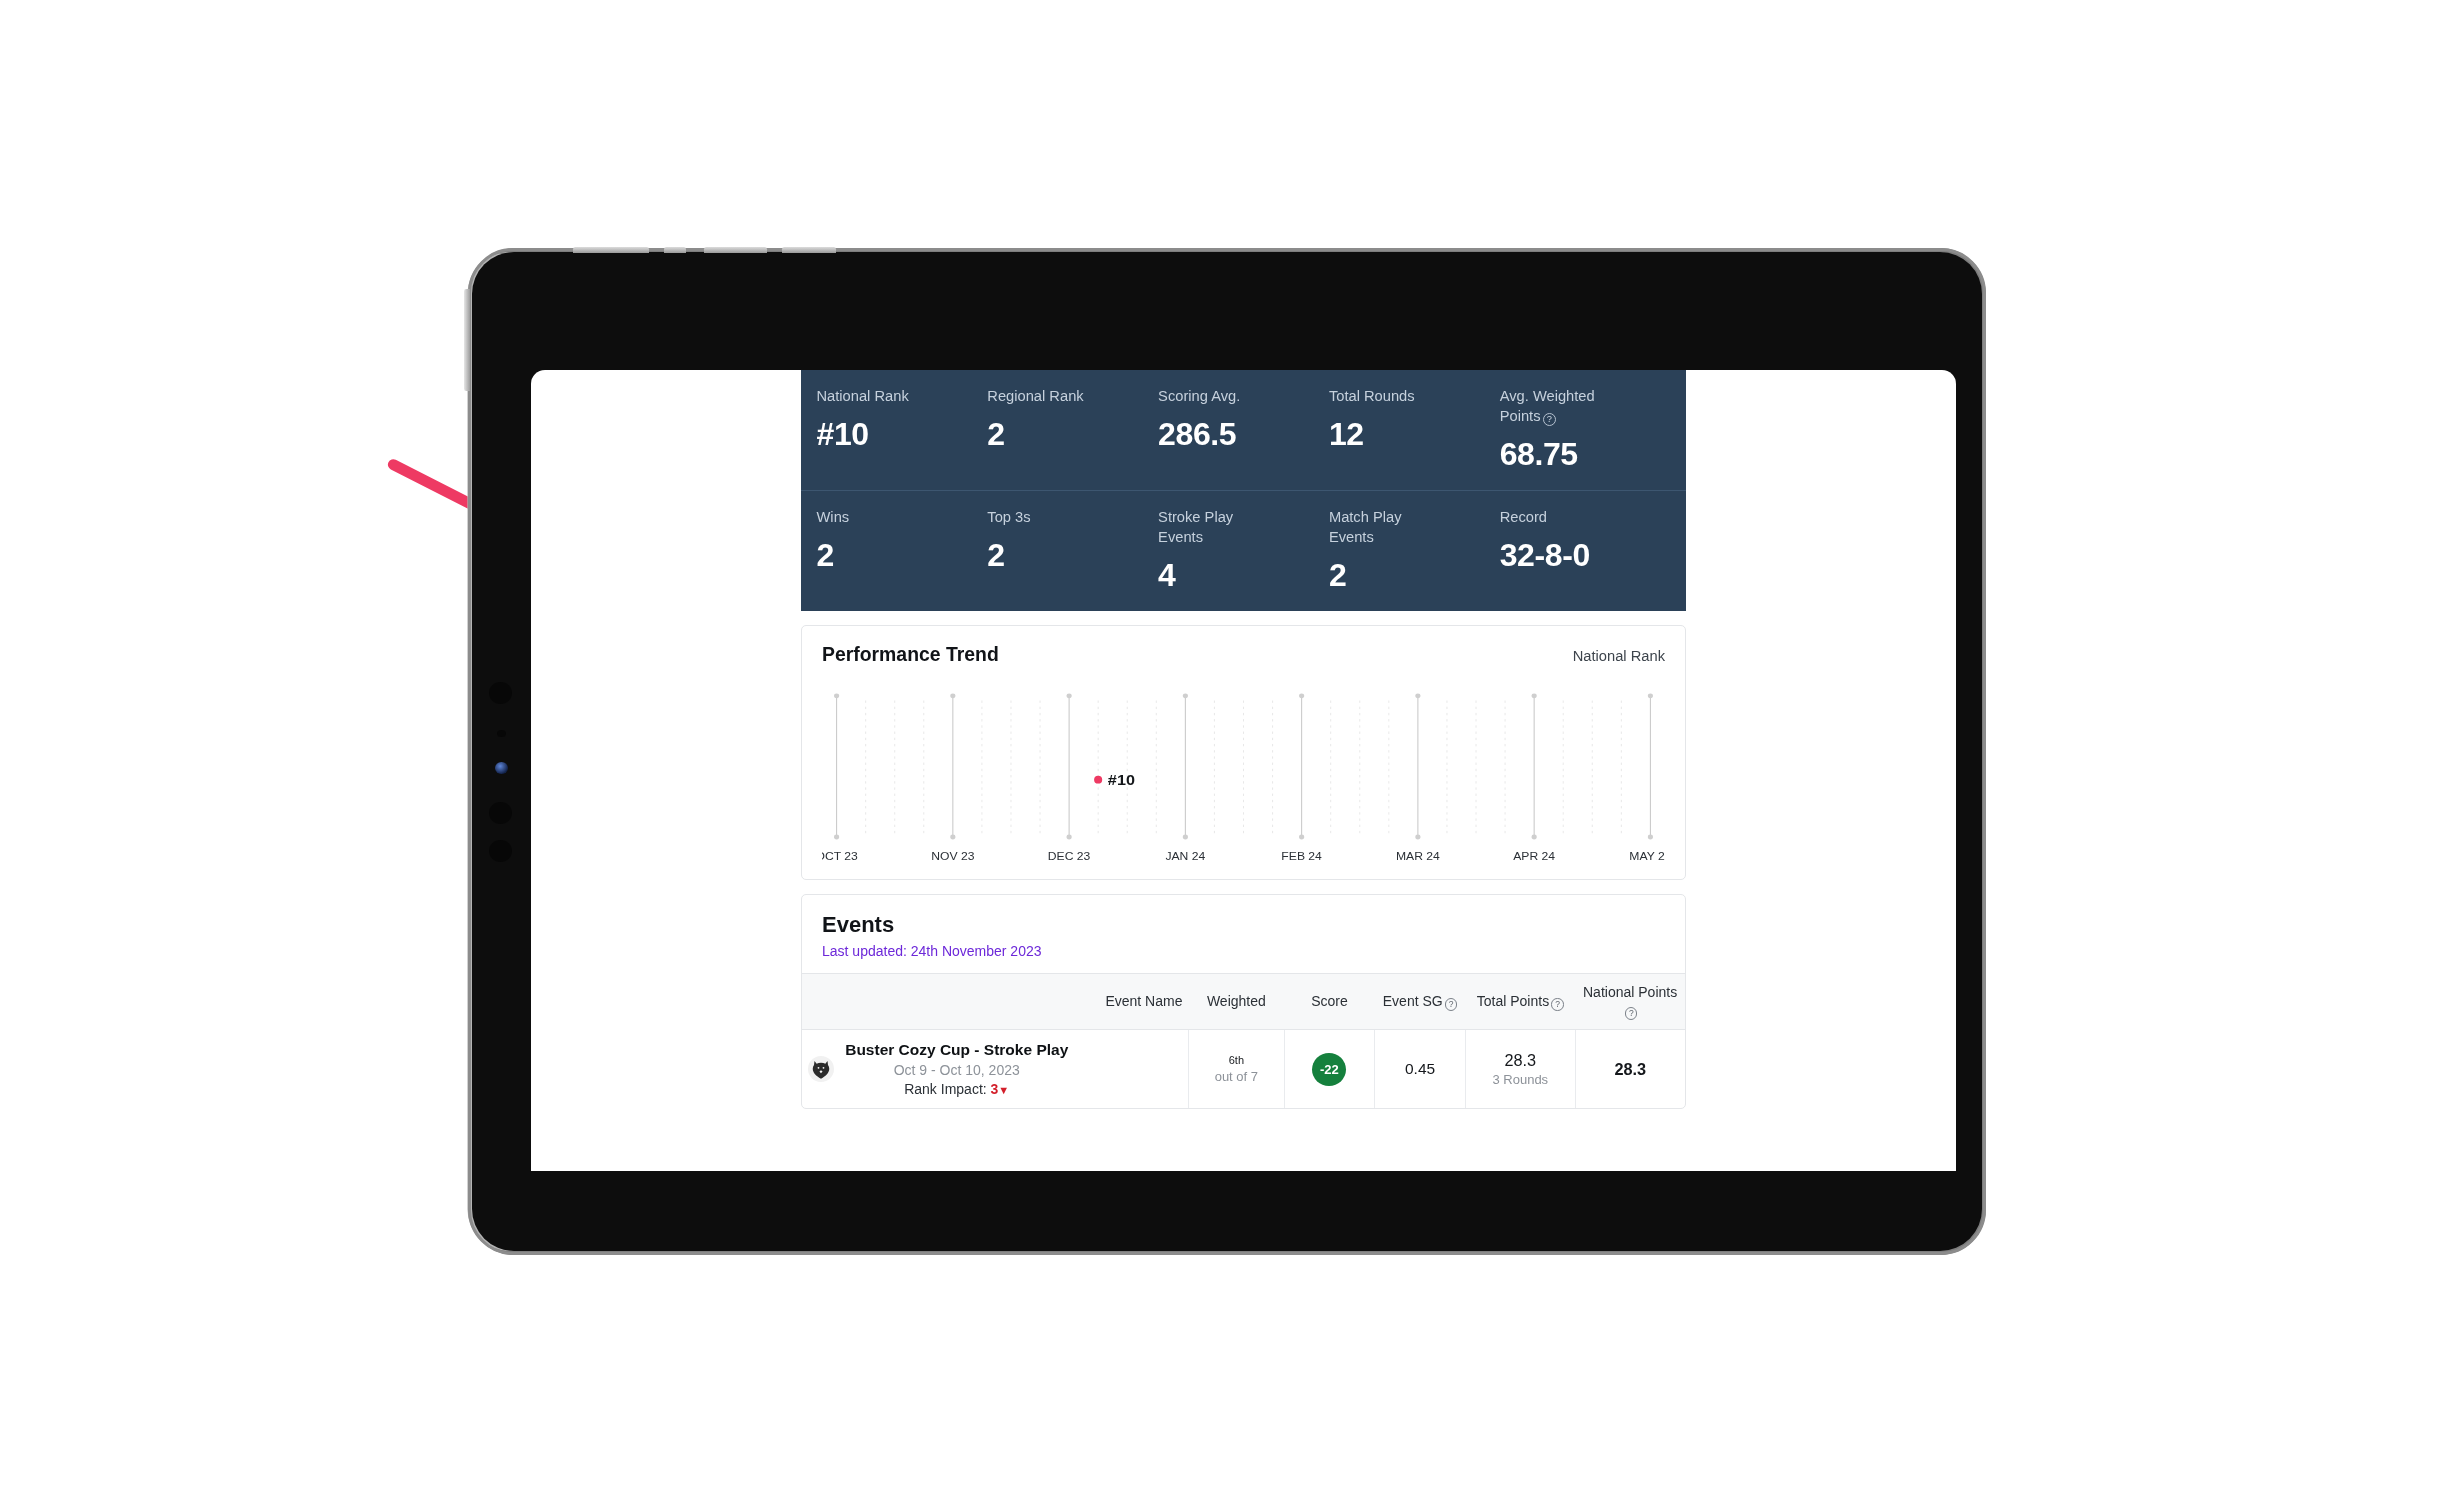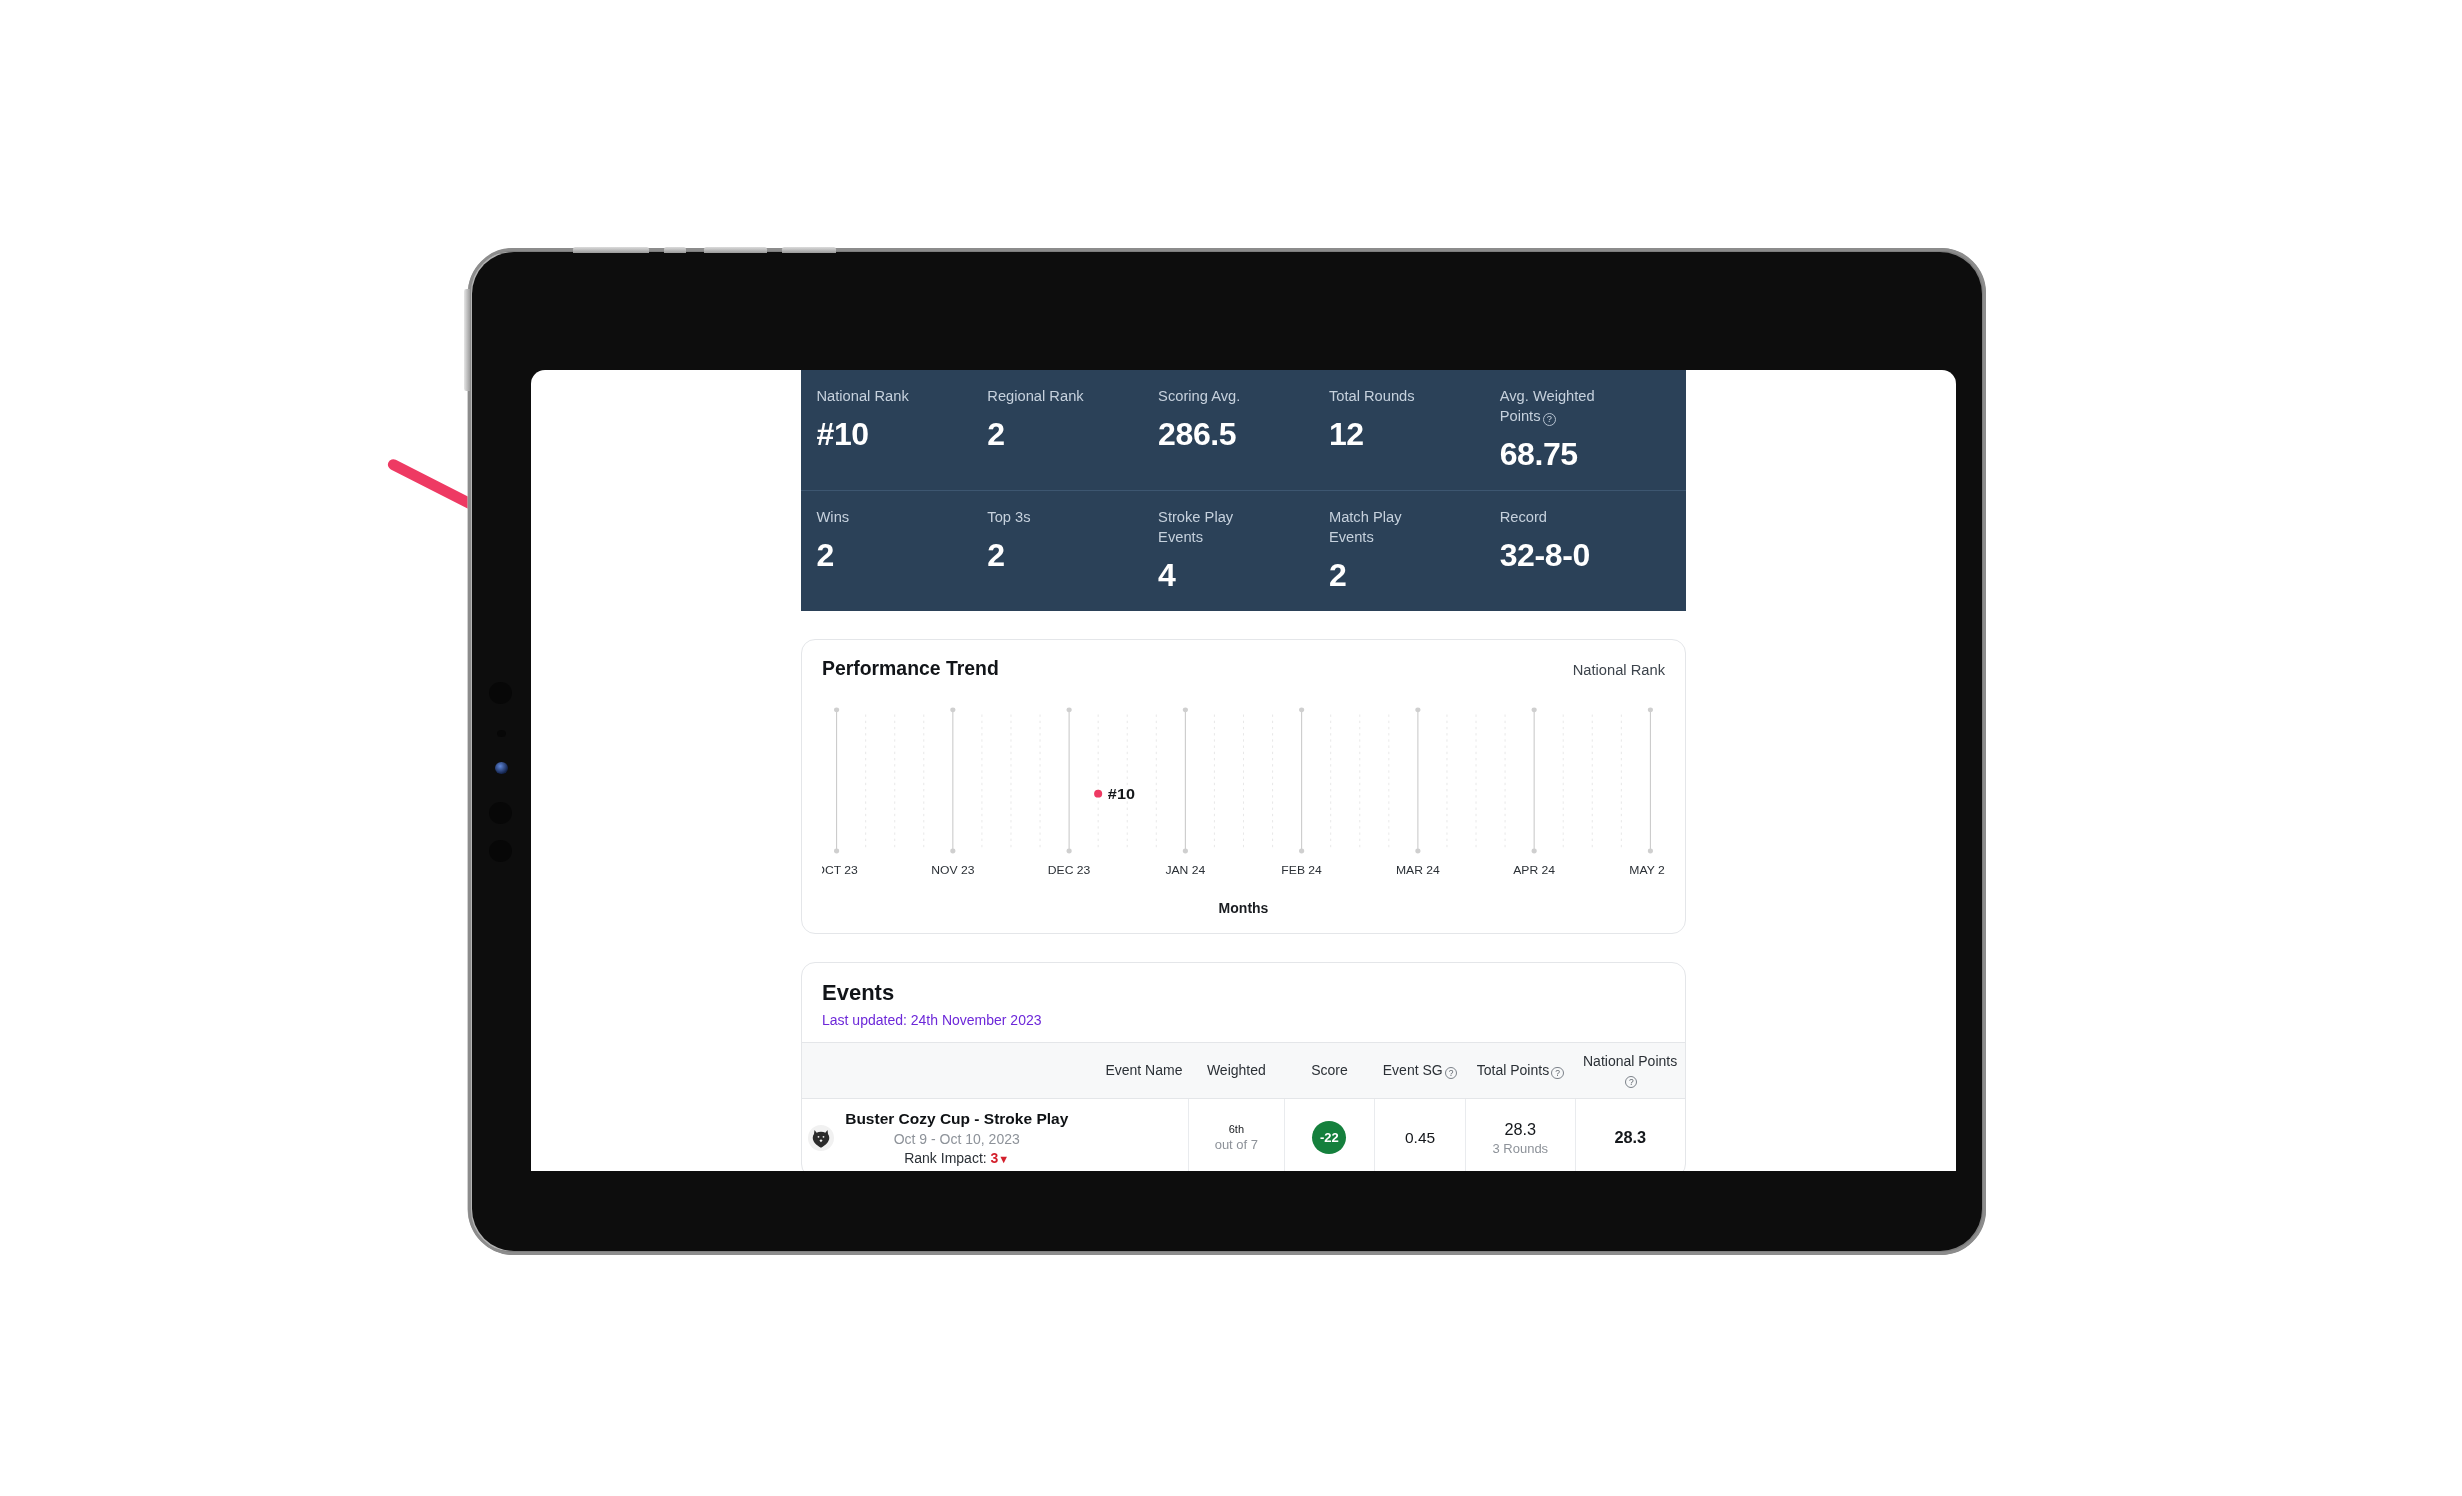--- a/index.html
+++ b/index.html
@@ -133,22 +133,22 @@
     font-size: 32px;
     font-weight: 700;
     margin-top: 9.3px;
     letter-spacing: -0.4px;
   }
 
   
   .card {
     background: #ffffff;
     border: 0.8px solid #e4e6e9;
-    border-radius: 14px;
-    margin-top: 28px;
+    border-radius: 5px;
+    margin-top: 14px;
   }
 
   
   .trend-head {
     display: flex;
     align-items: baseline;
     justify-content: space-between;
     padding: 17px 20px 4.6px 20px;
   }
   .trend-title { font-size: 19.4px; font-weight: 700; color: #111418; }
@@ -367,21 +367,20 @@
                 <circle cx="878.5714285714284" cy="196" r="3.2" fill="#cfcfcf"></circle>
                 <text x="878.5714285714284" y="226" text-anchor="middle" font-size="15" fill="#2b3036" font-family="&quot;Liberation Sans&quot;, sans-serif">APR 24</text>
                 <line x1="1021.9999999999999" x2="1021.9999999999999" y1="14" y2="196" stroke="#c9c9c9" stroke-width="1.3"></line>
                 <circle cx="1021.9999999999999" cy="14" r="3.2" fill="#cfcfcf"></circle>
                 <circle cx="1021.9999999999999" cy="196" r="3.2" fill="#cfcfcf"></circle>
                 <text x="1021.9999999999999" y="226" text-anchor="middle" font-size="15" fill="#2b3036" font-family="&quot;Liberation Sans&quot;, sans-serif">MAY 24</text>
                 <circle cx="340.6856" cy="122" r="5" fill="#ee3a63"></circle>
                 <text x="352.6856" y="129" font-size="20" font-weight="600" fill="#14171a" font-family="&quot;Liberation Sans&quot;, sans-serif">#10</text>
               </svg>
           </div>
-          <div class="chart-xlabel">Months</div>
         </div>
 
         <div class="card">
           <div class="events-head">
             <div class="events-title">Events</div>
             <div class="events-sub">Last updated: 24th November 2023</div>
           </div>
           <table class="ev">
             <colgroup>
               <col style="width:40.5%">

